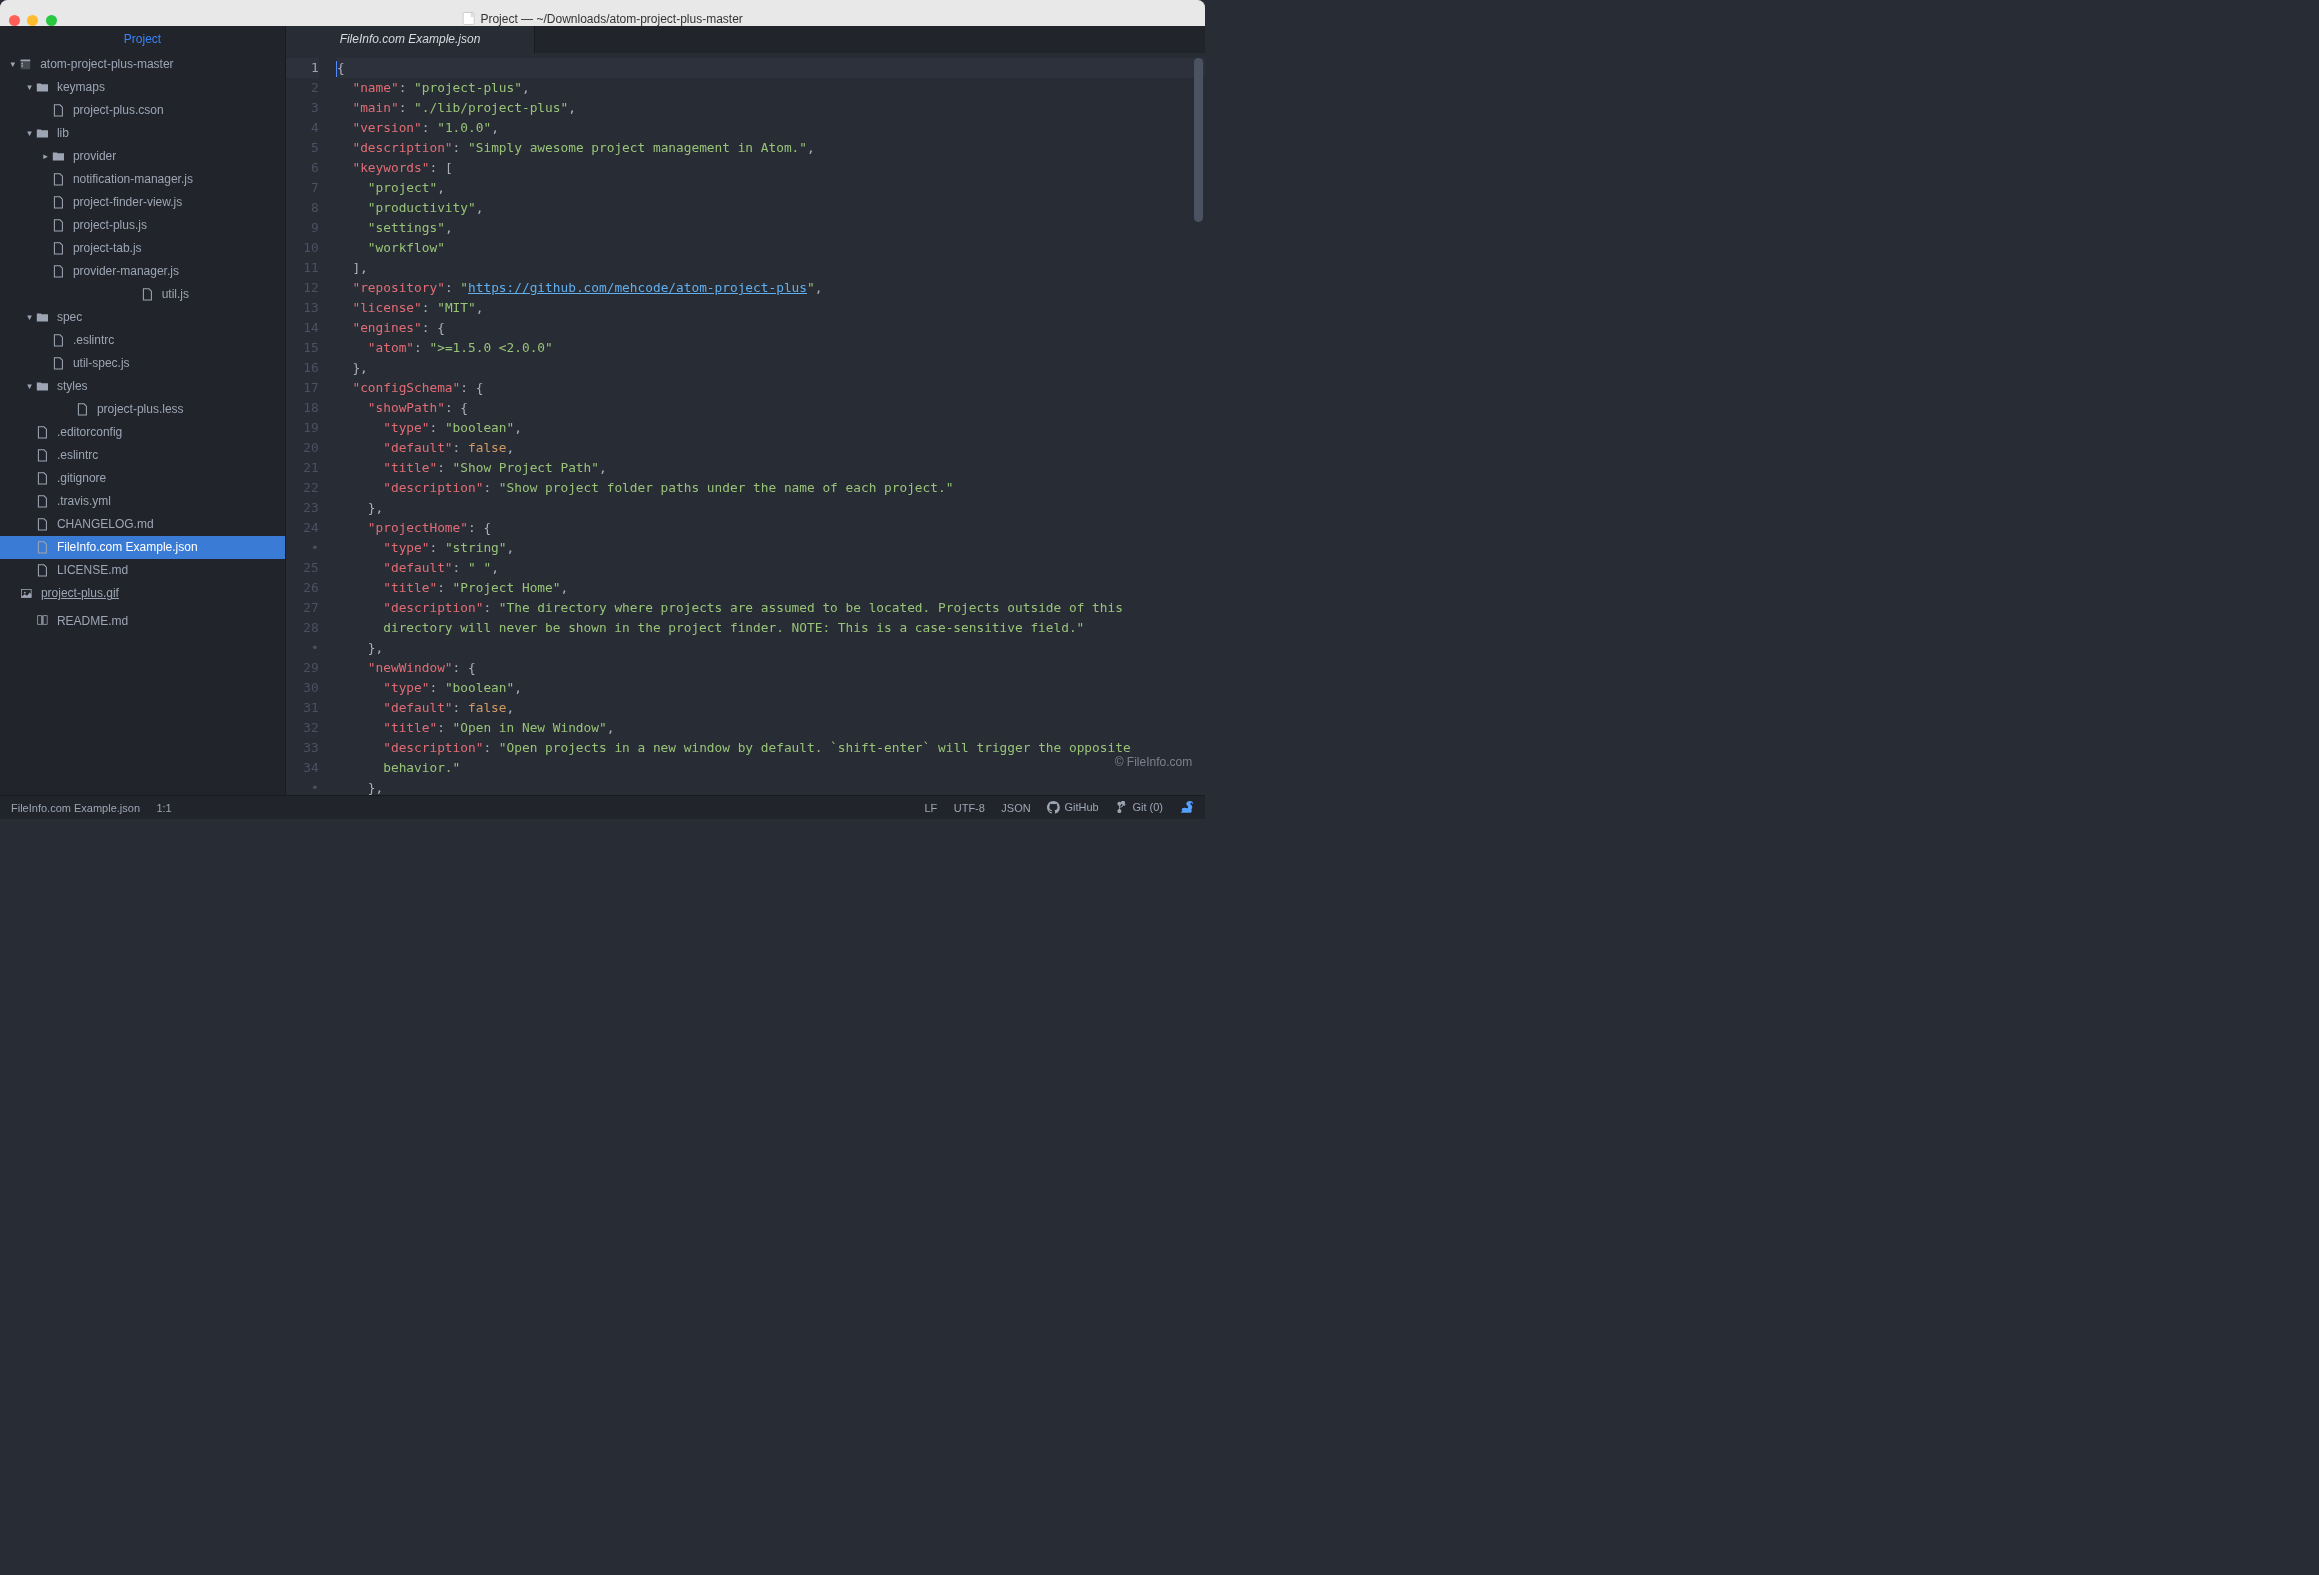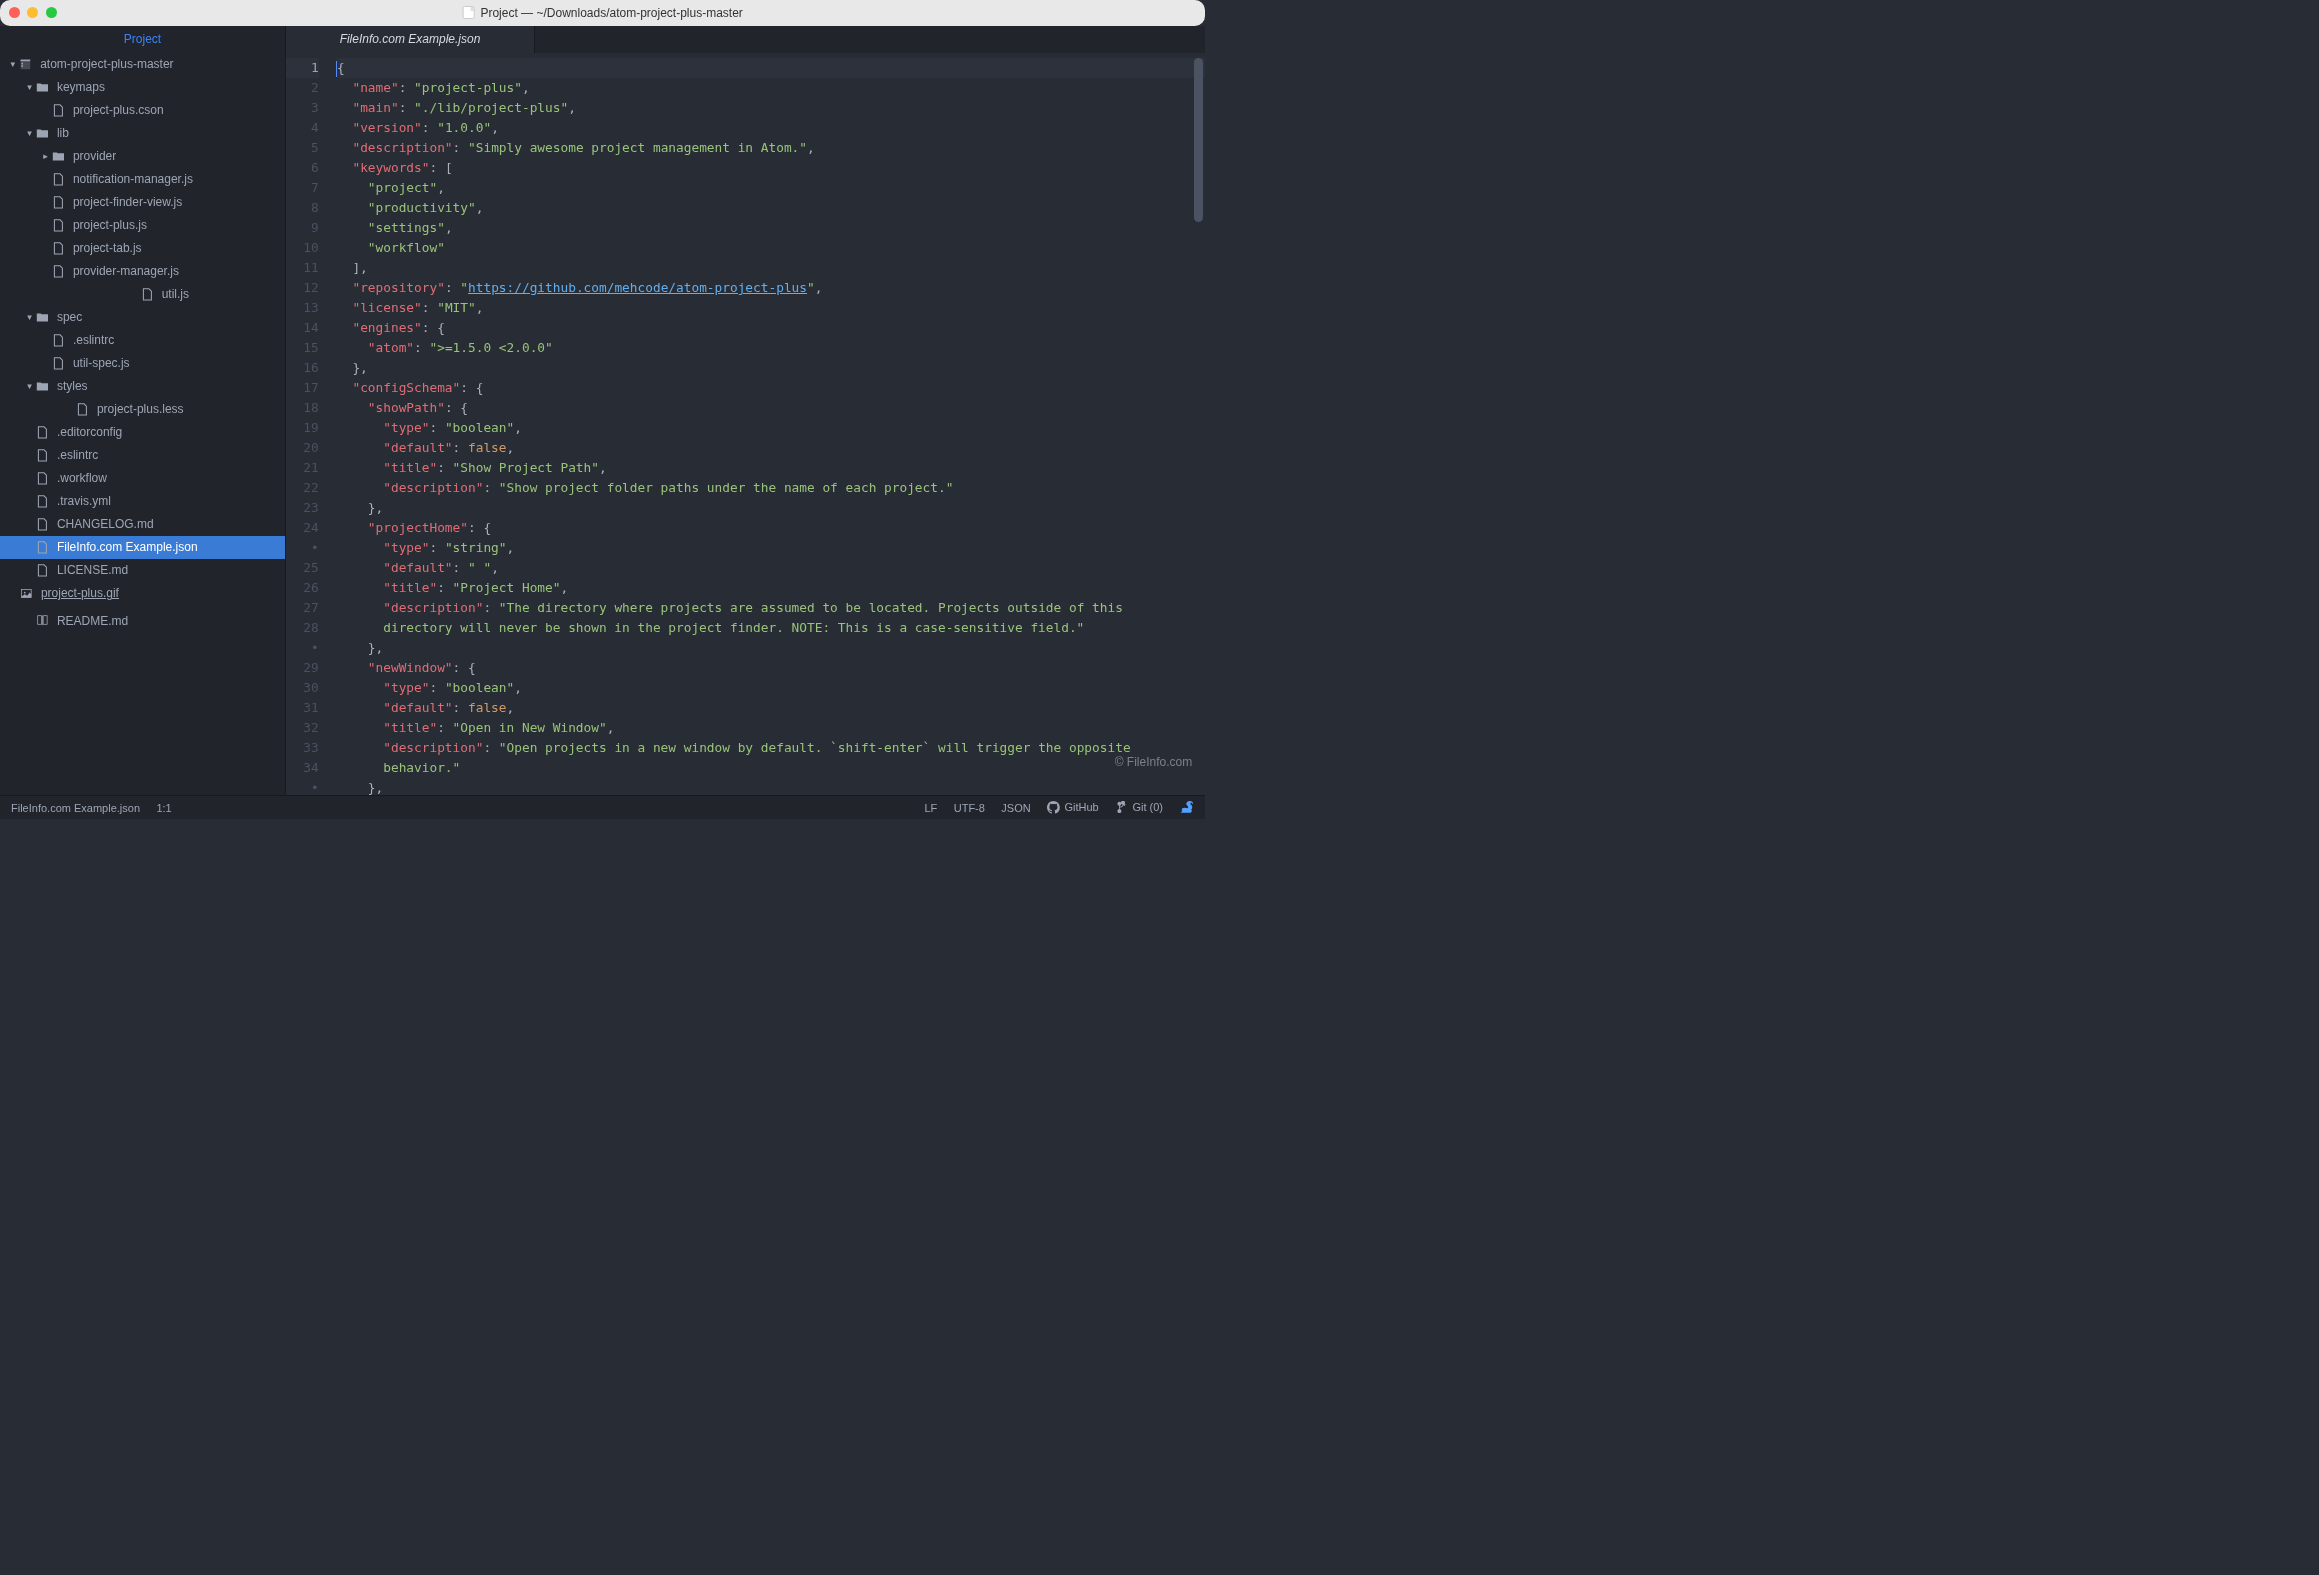--- a/index.html
+++ b/index.html
@@ -10,26 +10,25 @@
   font-size: 12px;
   overflow: hidden;
   width: 1205px;
   height: 819px;
 }
 .window { display: flex; flex-direction: column; height: 100%; }
 .titlebar {
   height: 25.6px;
   background: #e8e8e8;
   display: flex;
-  align-items: center;
+  align-items: flex-end;
   padding: 0 9.1px;
   position: relative;
   border-top-left-radius: 7.3px;
   border-top-right-radius: 7.3px;
-  border-radius: 10px;
 }
 .traffic-lights { display: flex; gap: 7.3px; }
 .traffic-light { width: 11px; height: 11px; border-radius: 50%; }
 .tl-red { background: #ff5f57; }
 .tl-yellow { background: #febc2e; }
 .tl-green { background: #28c840; }
 .titlebar-title {
   position: absolute; left: 50%; transform: translateX(-50%);
   color: #333; font-size: 12px; font-weight: 500;
   display: flex; align-items: center; gap: 5.5px;
@@ -269,21 +268,21 @@
           </span>
           <span class="tree-label">.eslintrc</span>
         </div>
         <div class="tree-item" style="padding-left: 24px;">
           <span class="chev"></span>
           <span class="icon">
             <svg width="12.8" height="12.8" viewBox="0 0 16 16" fill="#9da5b4">
               <path d="M3 1h7l3 3v11H3z" fill="none" stroke="#9da5b4" stroke-width="1.3"></path>
             </svg>
           </span>
-          <span class="tree-label">.workflow</span>
+          <span class="tree-label">.gitignore</span>
         </div>
         <div class="tree-item" style="padding-left: 24px;">
           <span class="chev"></span>
           <span class="icon">
             <svg width="12.8" height="12.8" viewBox="0 0 16 16" fill="#9da5b4">
               <path d="M3 1h7l3 3v11H3z" fill="none" stroke="#9da5b4" stroke-width="1.3"></path>
             </svg>
           </span>
           <span class="tree-label">.travis.yml</span>
         </div>

